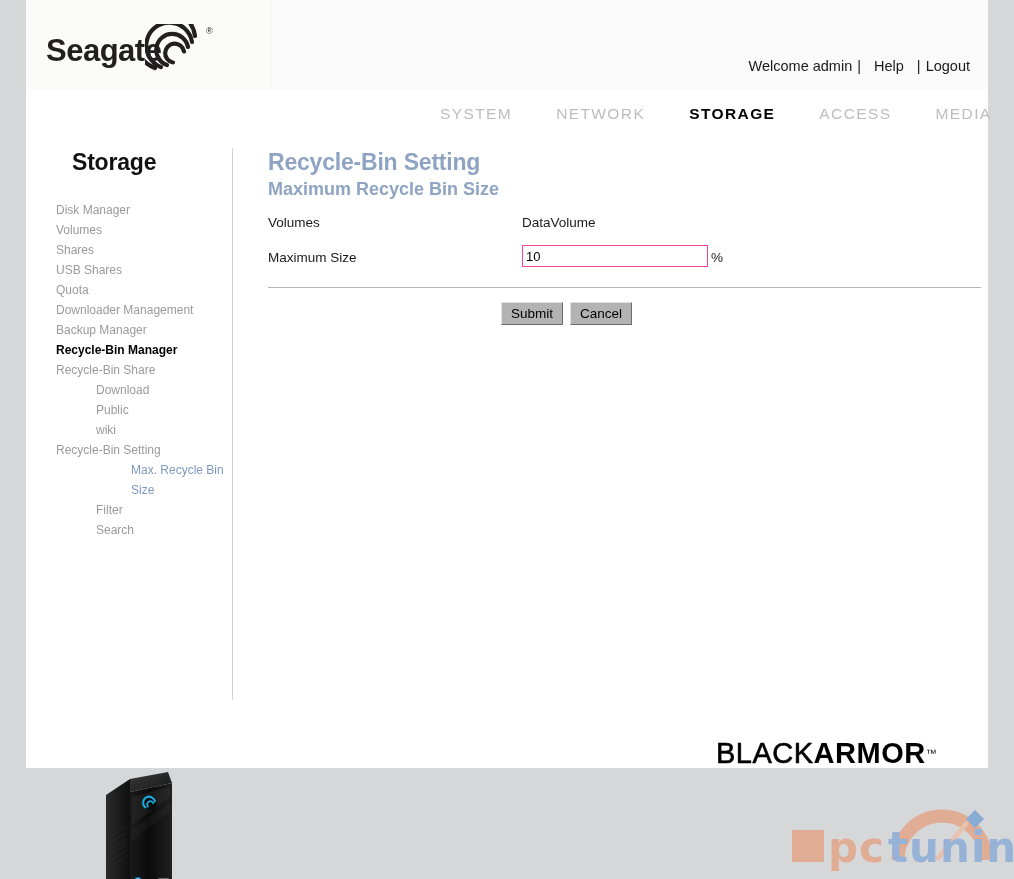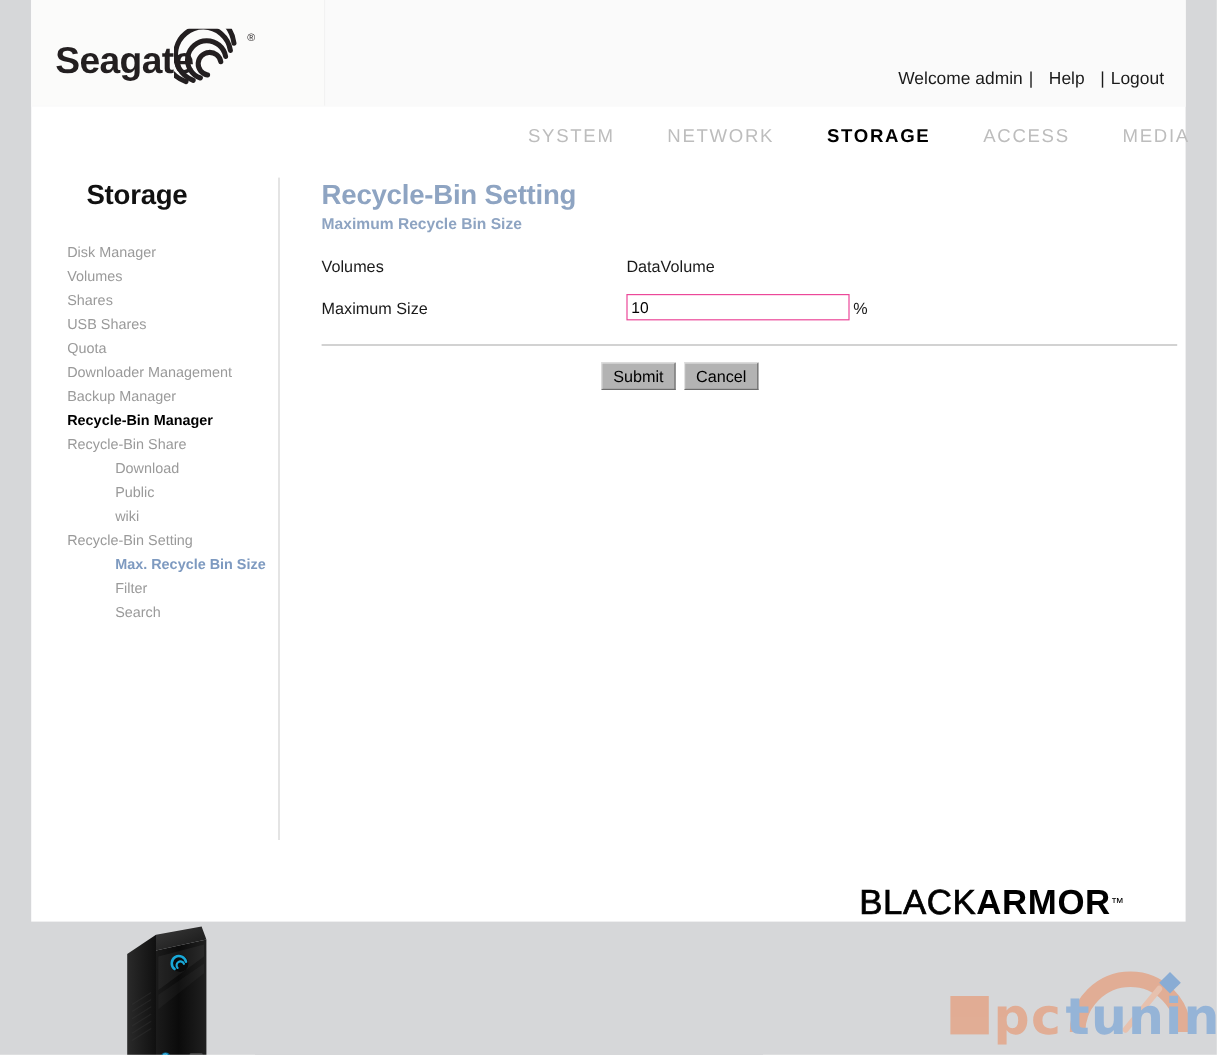--- a/index.html
+++ b/index.html
@@ -154,21 +154,22 @@
   }
   #sidebar-menu .side-item.lvl2 {
     padding-left: 70px;
   }
   #sidebar-menu .side-item.active-dark {
     color: #000000;
     font-weight: bold;
   }
   #sidebar-menu .side-item.active-blue {
     color: #7e9ac0;
-    font-weight: bold;
+    font-weight: normal;
+    margin-left: 35px;
   }
 
   
   #nas-device {
     position: absolute;
     left: 78px;
     top: 630px;
   }
 
   
@@ -185,21 +186,21 @@
     top: 12px;
     font-size: 23px;
     font-weight: bold;
     color: #8ea4c2;
     letter-spacing: -0.2px;
   }
   #content-subtitle {
     position: absolute;
     left: 36px;
     top: 42px;
-    font-size: 13px;
+    font-size: 18px;
     font-weight: bold;
     color: #8ea4c2;
   }
   #form-block {
     position: absolute;
     left: 36px;
     top: 74px;
     width: 714px;
   }
   .form-row {

